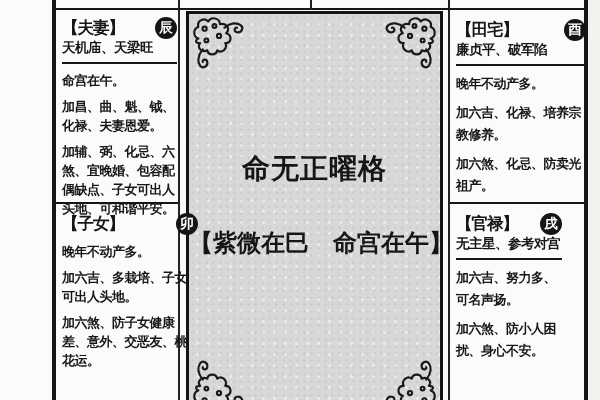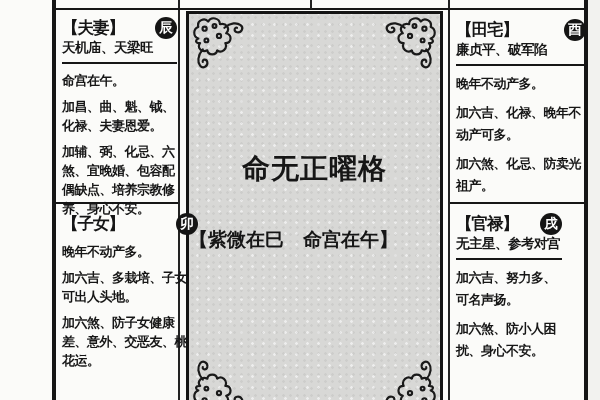--- a/index.html
+++ b/index.html
@@ -48,21 +48,21 @@
       radial-gradient(rgba(255,255,255,0.55) 1px, transparent 1.6px);
     background-size:7px 7px,11px 11px;
     background-position:0 0,3px 5px;
   }
   .center-title{
     position:absolute;top:136px;left:0;right:0;text-align:center;
     font-size:28px;font-weight:800;letter-spacing:1px;
   }
   .center-subtitle{
     position:absolute;top:213px;left:0;right:0;
-    font-size:19px;font-weight:800;letter-spacing:0;white-space:pre;
+    font-size:24px;font-weight:800;letter-spacing:0;white-space:pre;
   }
   .orn{position:absolute;width:54px;height:54px;}
   .orn.tl{left:3px;top:3px;}
   .orn.tr{right:3px;top:3px;transform:scaleX(-1);}
   .orn.bl{left:3px;bottom:-6px;transform:scaleY(-1);}
   .orn.br{right:3px;bottom:-6px;transform:scale(-1,-1);}
 </style>
 </head>
 <body>
 
@@ -110,41 +110,41 @@
   </div>
 
   <section class="panel p-spouse">
     <div class="head">
       <h2>【夫妻】</h2>
       <span class="badge">辰</span>
     </div>
     <div class="stars">天机庙、天梁旺</div>
     <p>命宫在午。</p>
     <p>加昌、曲、魁、钺、化禄、夫妻恩爱。</p>
-    <p>加辅、弼、化忌、六煞、宜晚婚、包容配偶缺点、培养宗教修养、身心不安。</p>
+    <p>加辅、弼、化忌、六煞、宜晚婚、包容配偶缺点、子女可出人头地、可和谐平安。</p>
   </section>
 
   <section class="panel p-children">
     <div class="head">
       <h2>【子女】</h2>
       <span class="badge">卯</span>
     </div>
     <p>晚年不动产多。</p>
     <p>加六吉、多栽培、子女可出人头地。</p>
     <p>加六煞、防子女健康差、意外、交恶友、桃花运。</p>
   </section>
 
   <section class="panel right p-property">
     <div class="head">
       <h2>【田宅】</h2>
       <span class="badge">酉</span>
     </div>
     <div class="stars">廉贞平、破军陷</div>
     <p>晚年不动产多。</p>
-    <p>加六吉、化禄、晚年不动产可多。</p>
+    <p>加六吉、化禄、培养宗教修养。</p>
     <p>加六煞、化忌、防卖光祖产。</p>
   </section>
 
   <section class="panel right p-career">
     <div class="head">
       <h2>【官禄】</h2>
       <span class="badge">戌</span>
     </div>
     <div class="stars">无主星、参考对宫</div>
     <p>加六吉、努力多、可名声扬。</p>

